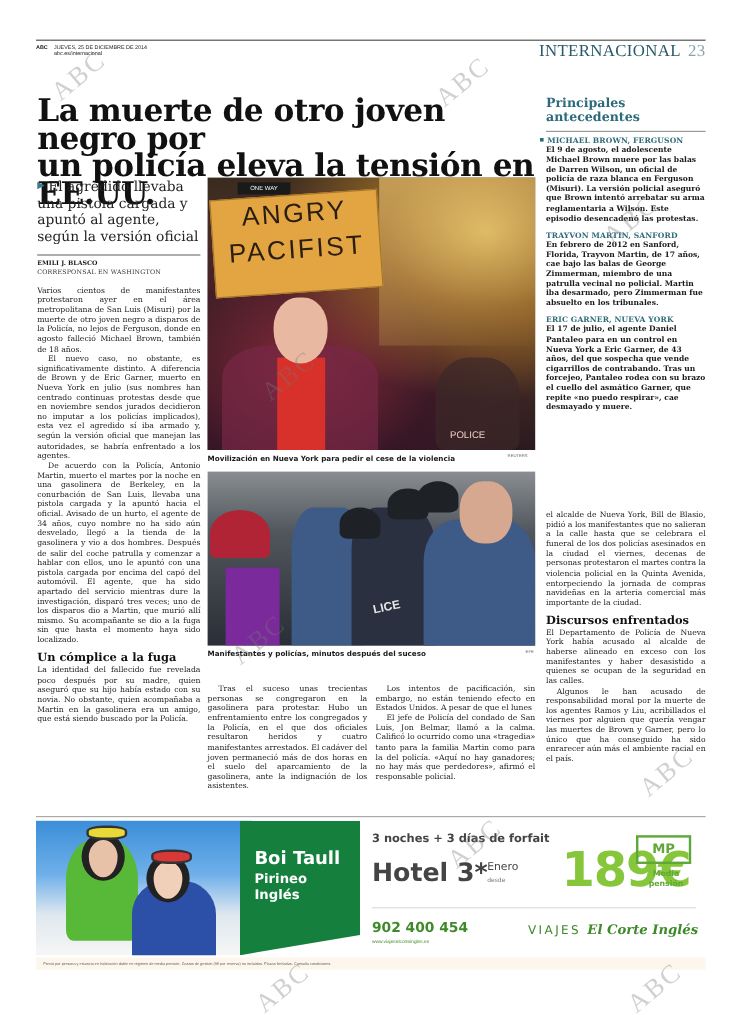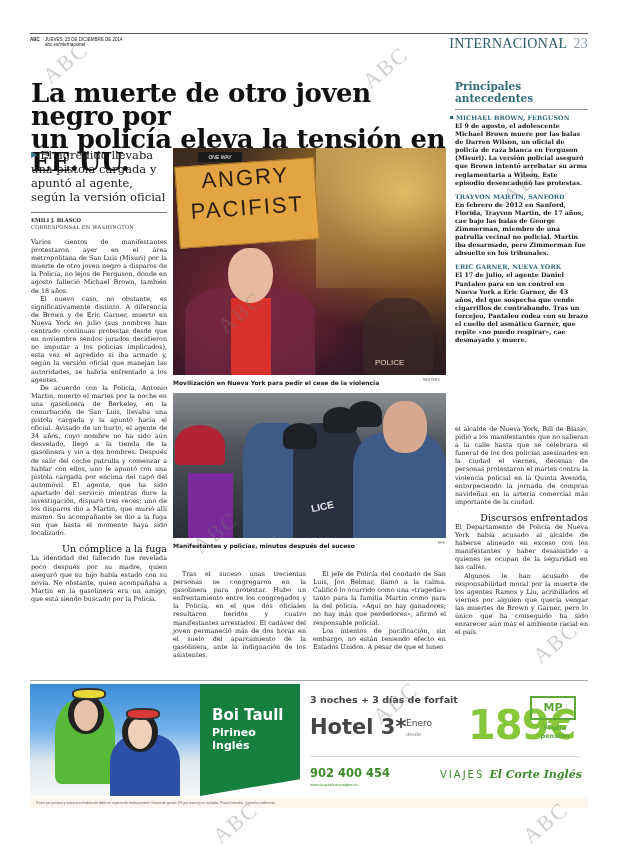--- a/index.html
+++ b/index.html
@@ -19,21 +19,21 @@
   .subhead .arrow { color: #3a7d8a; font-size: 8px; margin-right: 3px; vertical-align: 2px; }
 
   .byline { position: absolute; left: 31px; top: 212px; width: 136px; border-top: 1.5px solid #777; padding-top: 4px; font-family: "DejaVu Serif", serif; font-size: 5.2px; line-height: 7px; }
   .byline .name { font-weight: bold; }
   .byline .role { color: #333; letter-spacing: 0.2px; }
 
   .col { position: absolute; font-family: "DejaVu Serif", serif; font-size: 6.4px; line-height: 8.1px; text-align: justify; color: #1c1c1c; }
   .col p { text-indent: 9px; }
   .col p.first { text-indent: 0; }
   .col1 { left: 31px; top: 238px; width: 136px; }
-  .col .sect { font-weight: normal; font-size: 9.5px; line-height: 11px; margin-top: 6px; text-indent: 0; text-align: right; color: #111; }
+  .col .sect { font-weight: bold; font-size: 9.5px; line-height: 11px; margin-top: 6px; text-indent: 0; text-align: left; color: #111; }
 
   .photo { position: absolute; overflow: hidden; }
   .photo1 { left: 173px; top: 148px; width: 273px; height: 227px;
     background:
       radial-gradient(ellipse at 85% 20%, rgba(255,220,110,0.9) 0%, rgba(200,140,40,0.6) 25%, rgba(0,0,0,0) 55%),
       radial-gradient(ellipse at 30% 70%, rgba(140,40,60,0.9) 0%, rgba(60,20,40,0.7) 40%, rgba(0,0,0,0) 70%),
       linear-gradient(180deg, #3a2a20 0%, #5a3a25 40%, #2a1a20 100%); }
   .sign { position: absolute; left: 4px; top: 14px; width: 140px; height: 82px; background: #e3a542; transform: rotate(-4deg); border: 1px solid #a6762a; }
   .sign .line { font-family: "Liberation Sans", sans-serif; font-size: 22px; color: #2b1d10; text-align: center; letter-spacing: 2px; line-height: 30px; }
   .streetsign { position: absolute; left: 25px; top: 4px; width: 44px; height: 10px; background: #1a1a1a; color: #fff; font-family: "Liberation Sans", sans-serif; font-size: 5px; line-height: 10px; text-align: center; }
@@ -172,22 +172,22 @@
   <div class="p2-shield-txt">LICE</div>
 </div>
 <div class="caption cap2">Manifestantes y policías, minutos después del suceso</div>
 <div class="credit cred2">EFE</div>
 
 <div class="col col2">
   <p>Tras el suceso unas trecientas personas se congregaron en la gasolinera para protestar. Hubo un enfrentamiento entre los congregados y la Policía, en el que dos oficiales resultaron heridos y cuatro manifestantes arrestados. El cadáver del joven permaneció más de dos horas en el suelo del aparcamiento de la gasolinera, ante la indignación de los asistentes.</p>
 </div>
 
 <div class="col col3">
+  <p>Los intentos de pacificación, sin embargo, no están teniendo efecto en Estados Unidos. A pesar de que el lunes</p>
   <p>El jefe de Policía del condado de San Luis, Jon Belmar, llamó a la calma. Calificó lo ocurrido como una «tragedia» tanto para la familia Martin como para la del policía. «Aquí no hay ganadores; no hay más que perdedores», afirmó el responsable policial.</p>
-  <p>Los intentos de pacificación, sin embargo, no están teniendo efecto en Estados Unidos. A pesar de que el lunes</p>
 </div>
 
 <div class="sidebar">
   <div class="sb-title">Principales antecedentes</div>
   <div class="sb-rule"></div>
   <div class="sb-item">
     <div class="label"><span class="bullet"></span><span>MICHAEL BROWN, FERGUSON</span></div>
     <div class="text">El 9 de agosto, el adolescente Michael Brown muere por las balas de Darren Wilson, un oficial de policía de raza blanca en Ferguson (Misuri). La versión policial aseguró que Brown intentó arrebatar su arma reglamentaria a Wilson. Este episodio desencadenó las protestas.</div>
   </div>
   <div class="sb-item">

